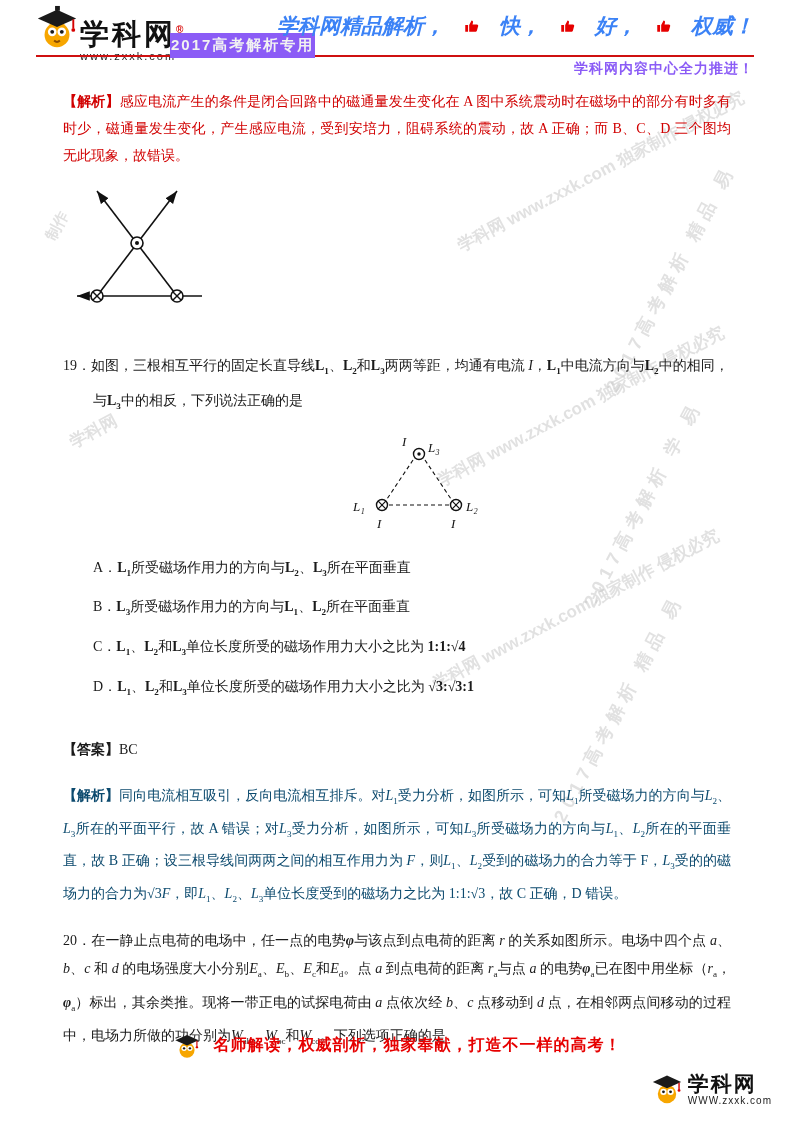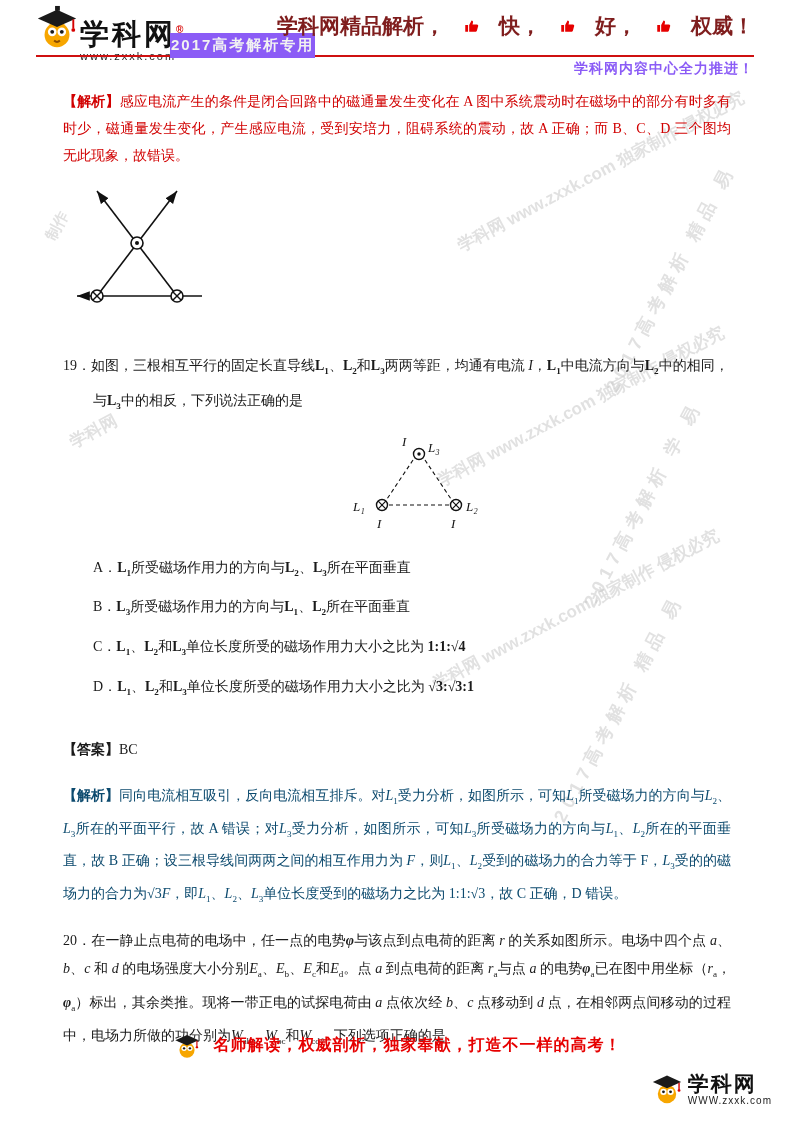--- a/index.html
+++ b/index.html
@@ -22,21 +22,21 @@
   .logo-url { font-size:11px; letter-spacing:2px; color:#222; margin-top:1px; }
   .header-line { position:absolute; top:55px; left:36px; right:40px; height:2px; background:#cf1010; z-index:1; }
   .badge {
     position:absolute; left:170px; top:33px; z-index:2;
     background:#8b5cf6; color:#f2f2f2; font-weight:700; font-size:15px;
     padding:3px 1px; letter-spacing:2px;
     font-family:"Liberation Sans","DejaVu Sans",sans-serif;
   }
   .slogan {
     position:absolute; right:40px; top:12px; z-index:2;
-    color:#7f1d1d; font-weight:700; font-size:21px;
+    color:#3b82f6; font-weight:700; font-style:italic; font-size:21px;
     display:flex; align-items:center; gap:18px; white-space:nowrap;
   }
   .thumb { display:inline-flex; width:18px; height:18px; }
   .thumb svg { width:100%; height:100%; }
   .sub-slogan {
     position:absolute; right:40px; top:60px; z-index:2;
     font-size:14px; font-weight:700; color:#8b5cf6; letter-spacing:1px;
   }
 
   

